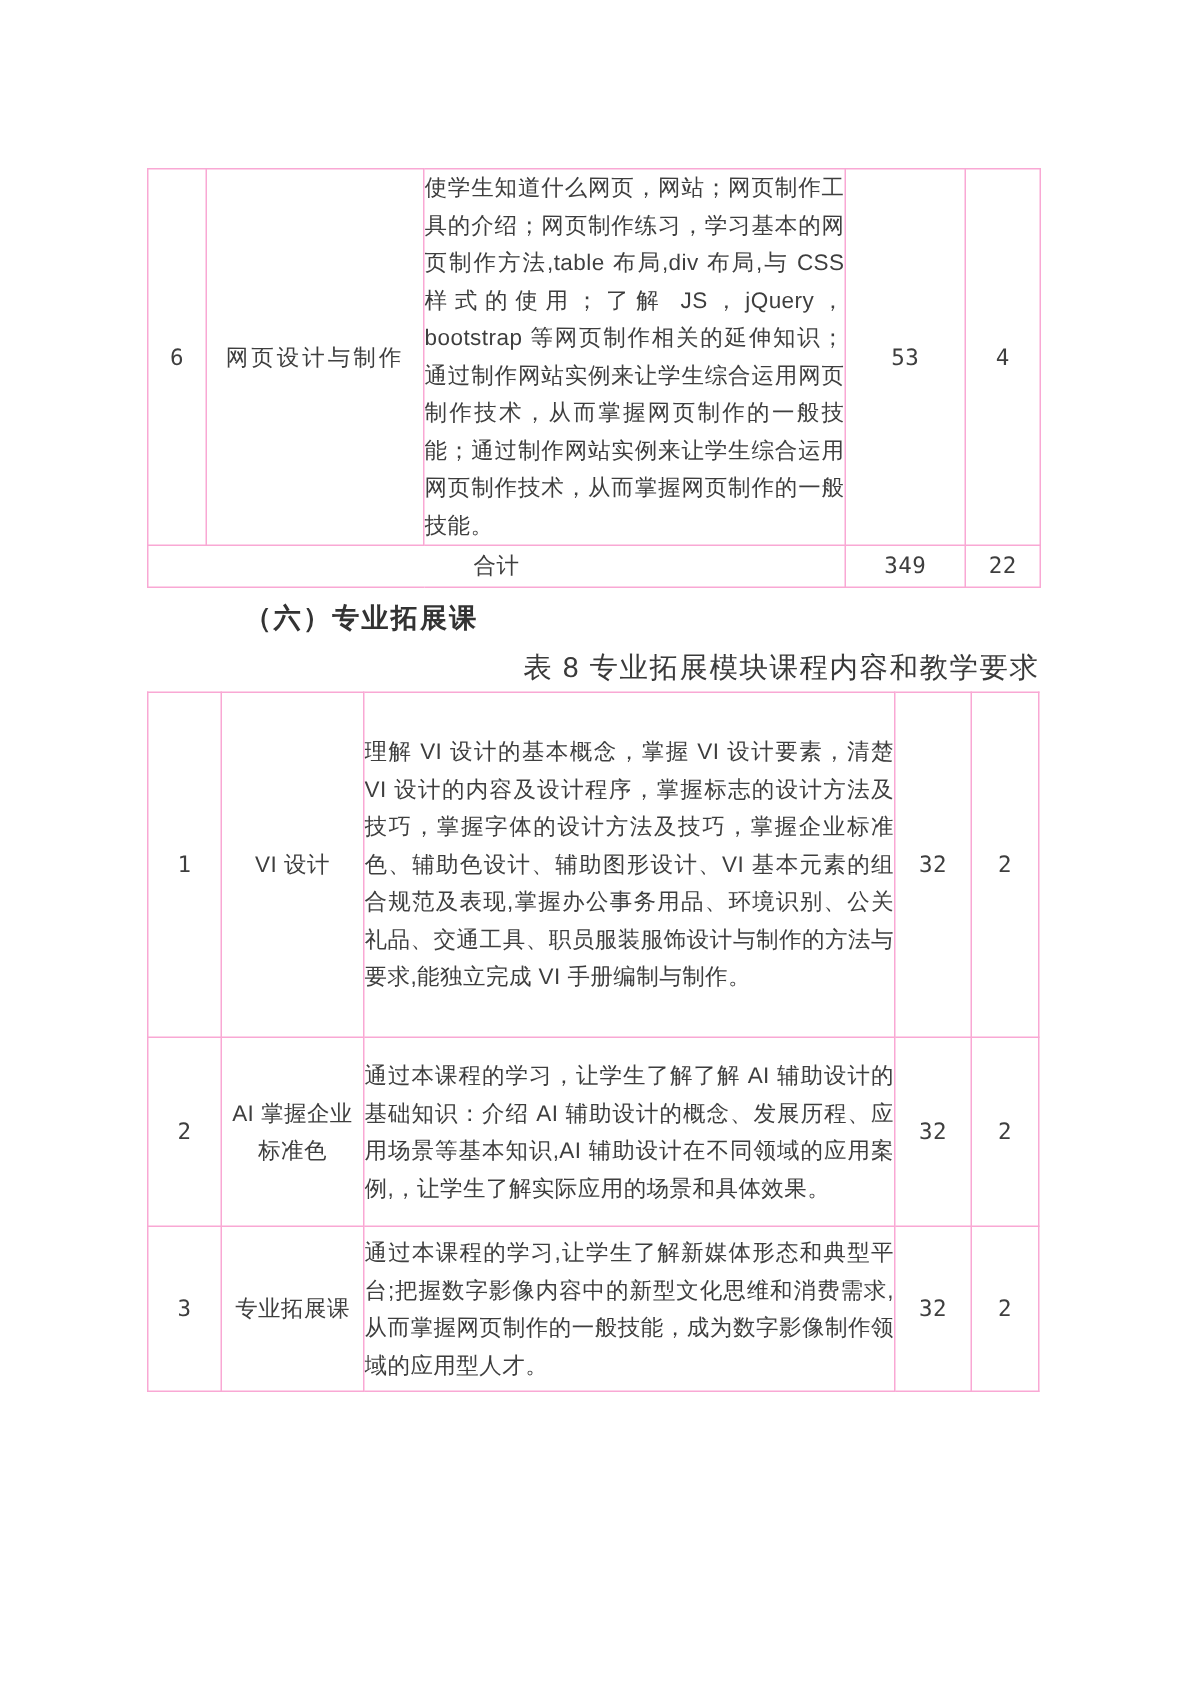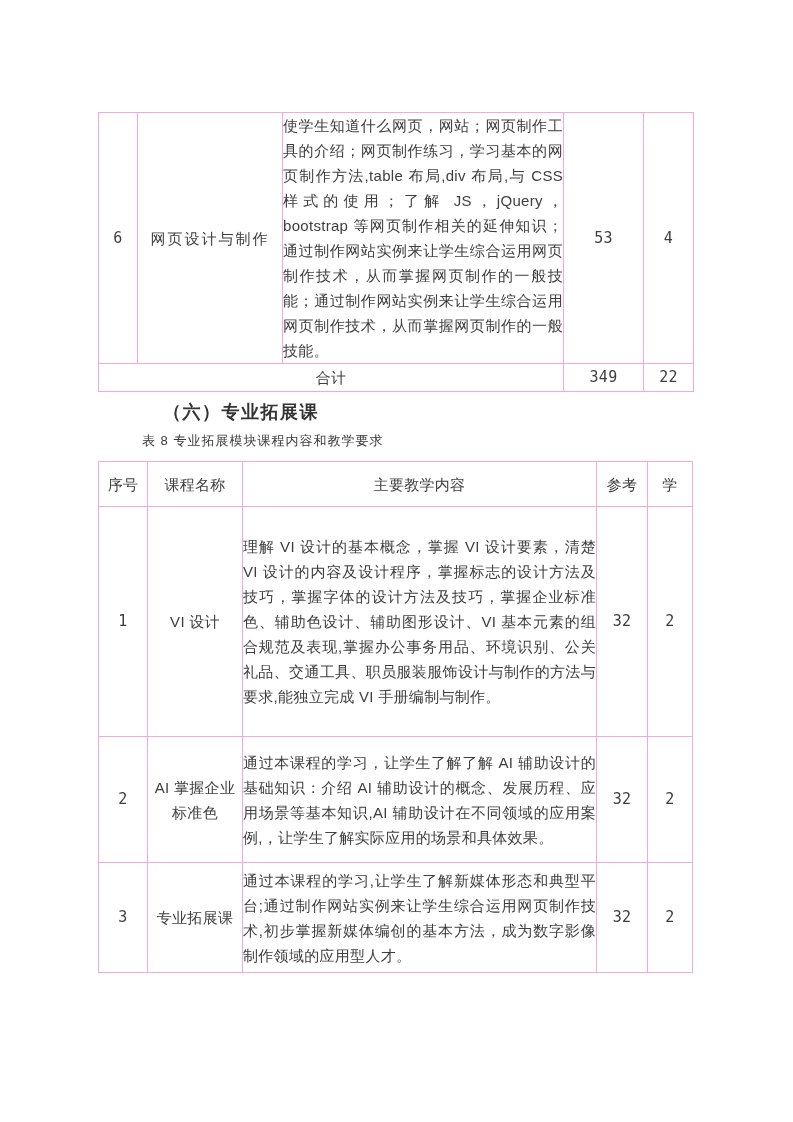--- a/index.html
+++ b/index.html
@@ -49,22 +49,22 @@
     letter-spacing:1.5px;
     color:#333333;
     margin-left:25px;
   }
   .table-title{
     position:absolute;
     left:98px;top:432px;
     width:595px;
     box-sizing:border-box;
     padding-left:44px;
-    text-align:left;
-    font-size:13px;
+    text-align:right;
+    font-size:19px;
     letter-spacing:1px;
     color:#3a3a3a;
   }
 </style>
 </head>
 <body>
 
 <div class="page">
 
   <table class="tbl t1">
@@ -97,44 +97,37 @@
 
   <table class="tbl t2">
     <colgroup>
       <col style="width:49px">
         <col style="width:95px">
         <col style="width:354px">
         <col style="width:51px">
         <col style="width:45px">
     </colgroup>
     <tbody>
-      <tr style="height:45px">
-        <td class="hdr-cell">序号</td>
-        <td class="hdr-cell">课程名称</td>
-        <td class="hdr-cell">主要教学内容</td>
-        <td class="hdr-cell">参考</td>
-        <td class="hdr-cell">学</td>
-      </tr>
       <tr style="height:230px">
         <td class="num-cell">1</td>
         <td class="name-cell">VI 设计</td>
         <td class="content-cell">理解 VI 设计的基本概念，掌握 VI 设计要素，清楚 VI 设计的内容及设计程序，掌握标志的设计方法及技巧，掌握字体的设计方法及技巧，掌握企业标准色、辅助色设计、辅助图形设计、VI 基本元素的组合规范及表现,掌握办公事务用品、环境识别、公关礼品、交通工具、职员服装服饰设计与制作的方法与要求,能独立完成 VI 手册编制与制作。</td>
         <td class="num-cell">32</td>
         <td class="num-cell">2</td>
       </tr>
       <tr style="height:126px">
         <td class="num-cell">2</td>
         <td class="name-cell">AI 掌握企业标准色</td>
         <td class="content-cell">通过本课程的学习，让学生了解了解 AI 辅助设计的基础知识：介绍 AI 辅助设计的概念、发展历程、应用场景等基本知识,AI 辅助设计在不同领域的应用案例,，让学生了解实际应用的场景和具体效果。</td>
         <td class="num-cell">32</td>
         <td class="num-cell">2</td>
       </tr>
       <tr style="height:110px">
         <td class="num-cell">3</td>
         <td class="name-cell">专业拓展课</td>
-        <td class="content-cell">通过本课程的学习,让学生了解新媒体形态和典型平台;通过制作网站实例来让学生综合运用网页制作技术,初步掌握新媒体编创的基本方法，成为数字影像制作领域的应用型人才。</td>
+        <td class="content-cell">通过本课程的学习,让学生了解新媒体形态和典型平台;把握数字影像内容中的新型文化思维和消费需求,从而掌握网页制作的一般技能，成为数字影像制作领域的应用型人才。</td>
         <td class="num-cell">32</td>
         <td class="num-cell">2</td>
       </tr>
     </tbody>
   </table>
 
 </div>
 
 </body></html>

